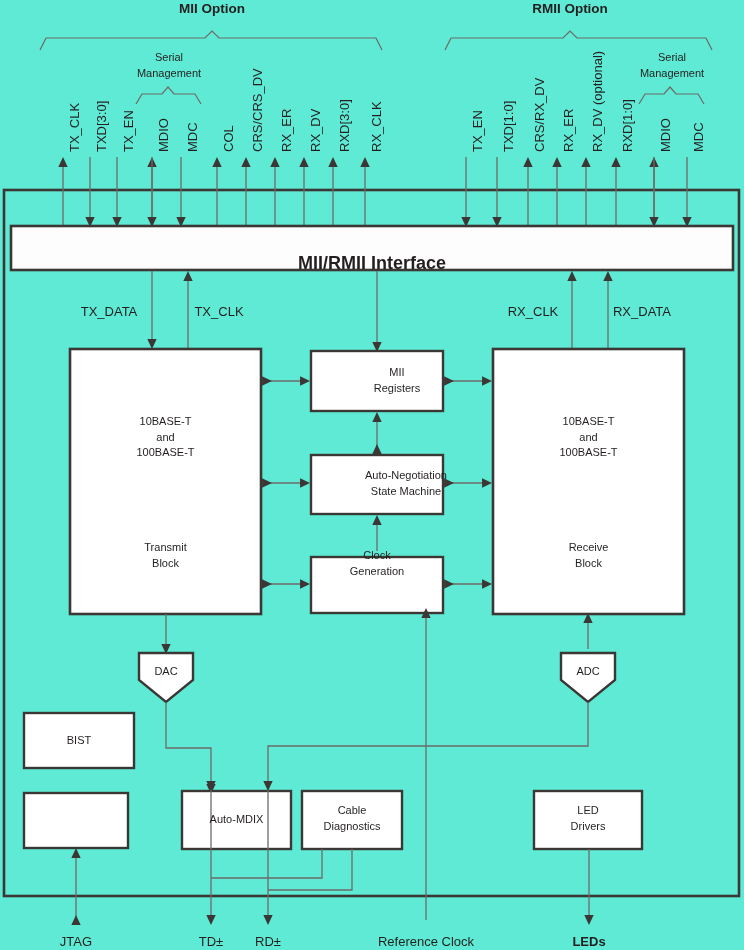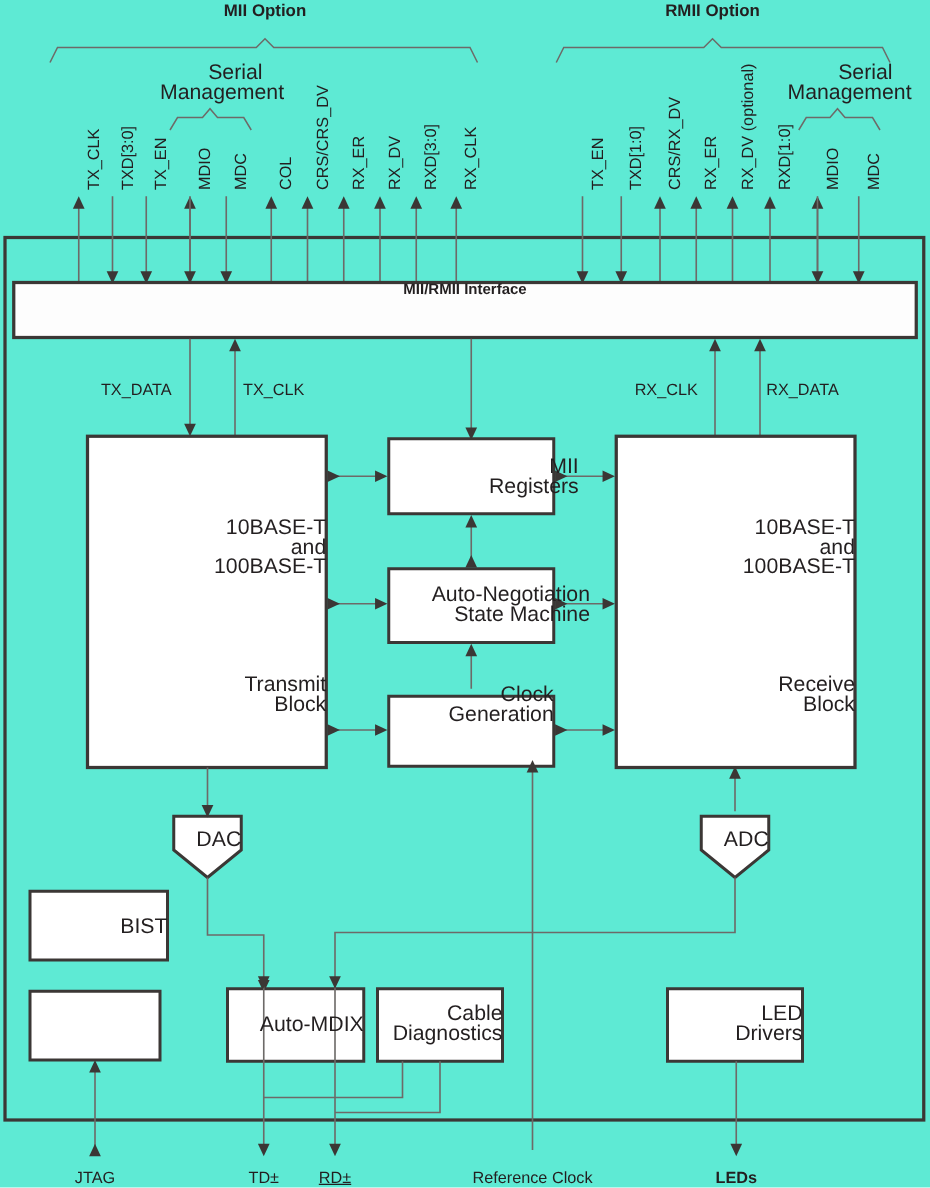--- a/index.html
+++ b/index.html
@@ -31,22 +31,22 @@
     transform-origin:0 0;
     transform:rotate(-90deg);
   }
   .ctr{
     text-align:center;
     transform:translateX(-50%);
   }
   .bold{font-weight:bold;font-size:13.5px;}
   .blockname{
     position:absolute;
-    text-align:right;
-    font-size:17px;
+    text-align:center;
+    font-size:11px;
     line-height:15.5px;
     white-space:pre-line;
   }
 </style>
 </head>
 <body>
 
 <div id="canvas">
 
   <svg class="layer" viewBox="0 0 744 950">
@@ -221,21 +221,21 @@
 
   <div class="lbl vert" style="left:471px;top:152px;">TX_EN</div>
   <div class="lbl vert" style="left:502px;top:152px;">TXD[1:0]</div>
   <div class="lbl vert" style="left:533px;top:152px;">CRS/RX_DV</div>
   <div class="lbl vert" style="left:562px;top:152px;">RX_ER</div>
   <div class="lbl vert" style="left:591px;top:152px;">RX_DV (optional)</div>
   <div class="lbl vert" style="left:621px;top:152px;">RXD[1:0]</div>
   <div class="lbl vert" style="left:659px;top:152px;">MDIO</div>
   <div class="lbl vert" style="left:692px;top:152px;">MDC</div>
 
-  <div class="lbl bold ctr" style="left:372px;top:224px;font-size:12px;">MII/RMII Interface</div>
+  <div class="lbl bold ctr" style="left:372px;top:256px;font-size:18px;">MII/RMII Interface</div>
 
   <div class="lbl ctr" style="left:109px;top:305px;">TX_DATA</div>
   <div class="lbl ctr" style="left:219px;top:305px;">TX_CLK</div>
   <div class="lbl ctr" style="left:533px;top:305px;">RX_CLK</div>
   <div class="lbl ctr" style="left:642px;top:305px;">RX_DATA</div>
 
   <div class="blockname" style="left:70px;top:414px;width:191px;">10BASE-T
 and
 100BASE-T</div>
   <div class="blockname" style="left:70px;top:540px;width:191px;">Transmit
@@ -259,17 +259,17 @@
 
   <div class="blockname" style="left:24px;top:733px;width:110px;">BIST</div>
   <div class="blockname" style="left:182px;top:812px;width:109px;">Auto-MDIX</div>
   <div class="blockname" style="left:302px;top:803px;width:100px;">Cable
 Diagnostics</div>
   <div class="blockname" style="left:534px;top:803px;width:108px;">LED
 Drivers</div>
 
   <div class="lbl ctr" style="left:76px;top:935px;">JTAG</div>
   <div class="lbl ctr" style="left:211px;top:935px;">TD±</div>
-  <div class="lbl ctr" style="left:268px;top:935px;text-decoration:underline;">RD±</div>
+  <div class="lbl ctr" style="left:268px;top:935px;">RD±</div>
   <div class="lbl ctr" style="left:426px;top:935px;">Reference Clock</div>
   <div class="lbl ctr" style="left:589px;top:935px;font-weight:bold;">LEDs</div>
 
 </div>
 
 </body></html>

